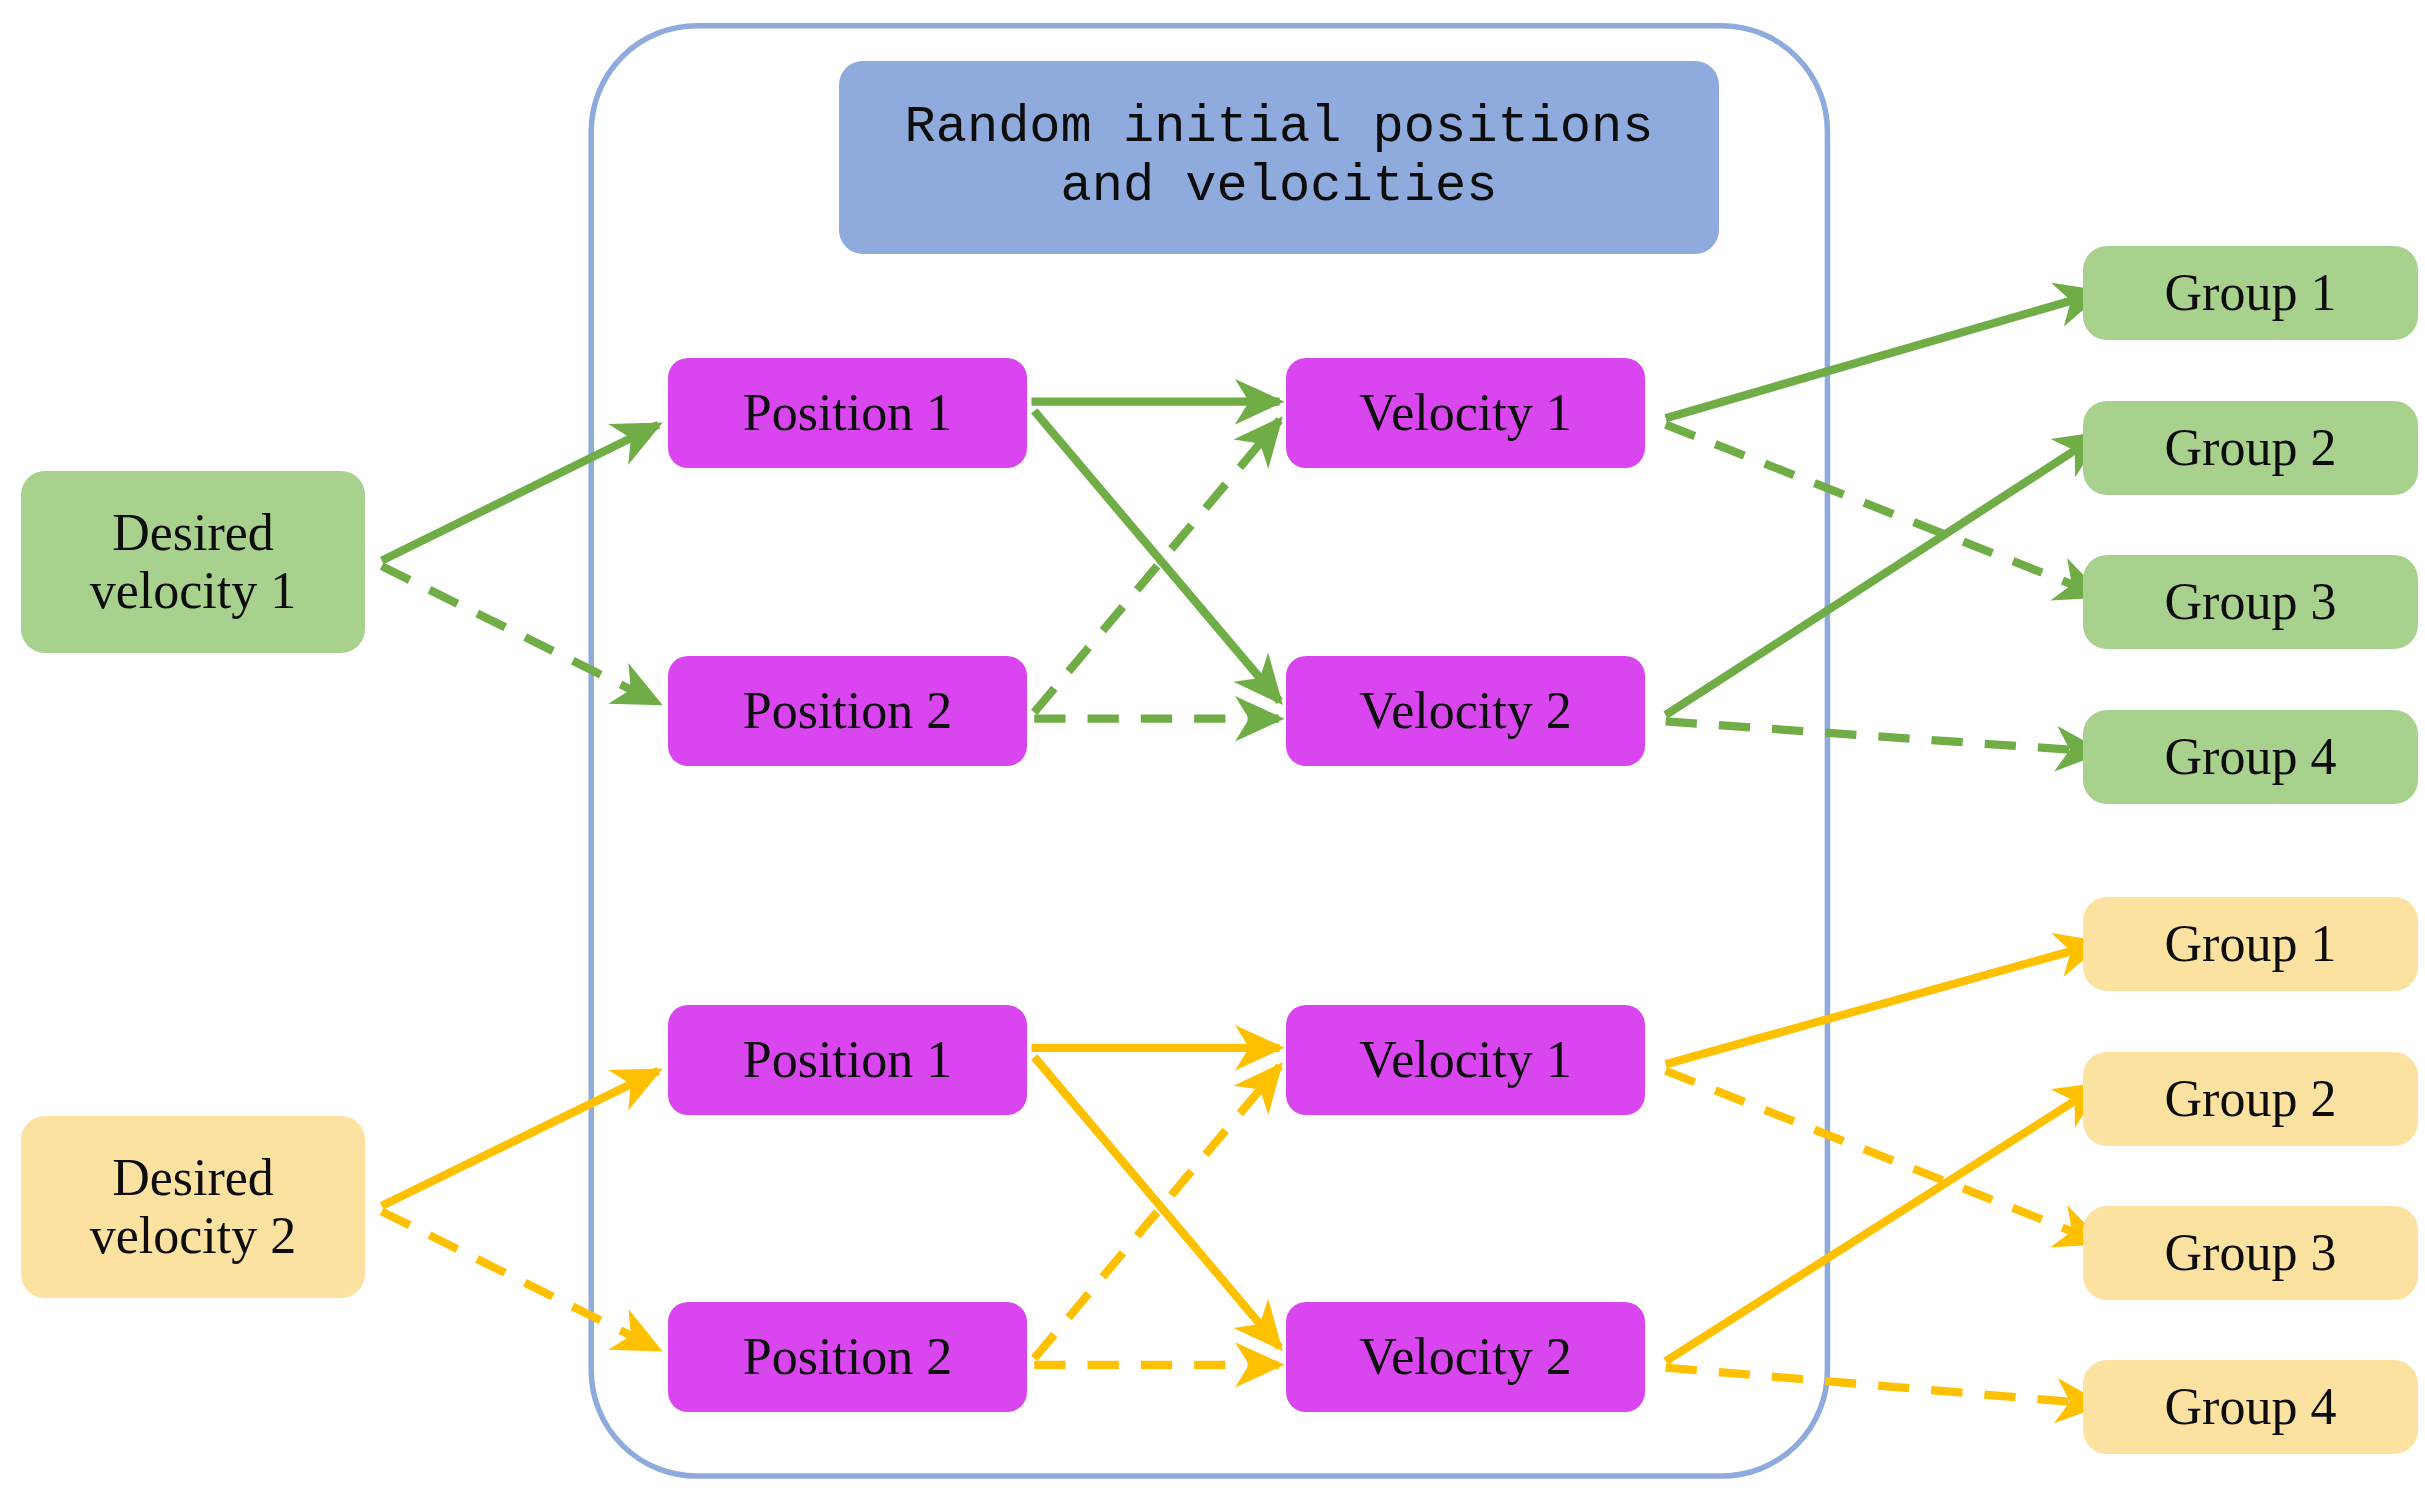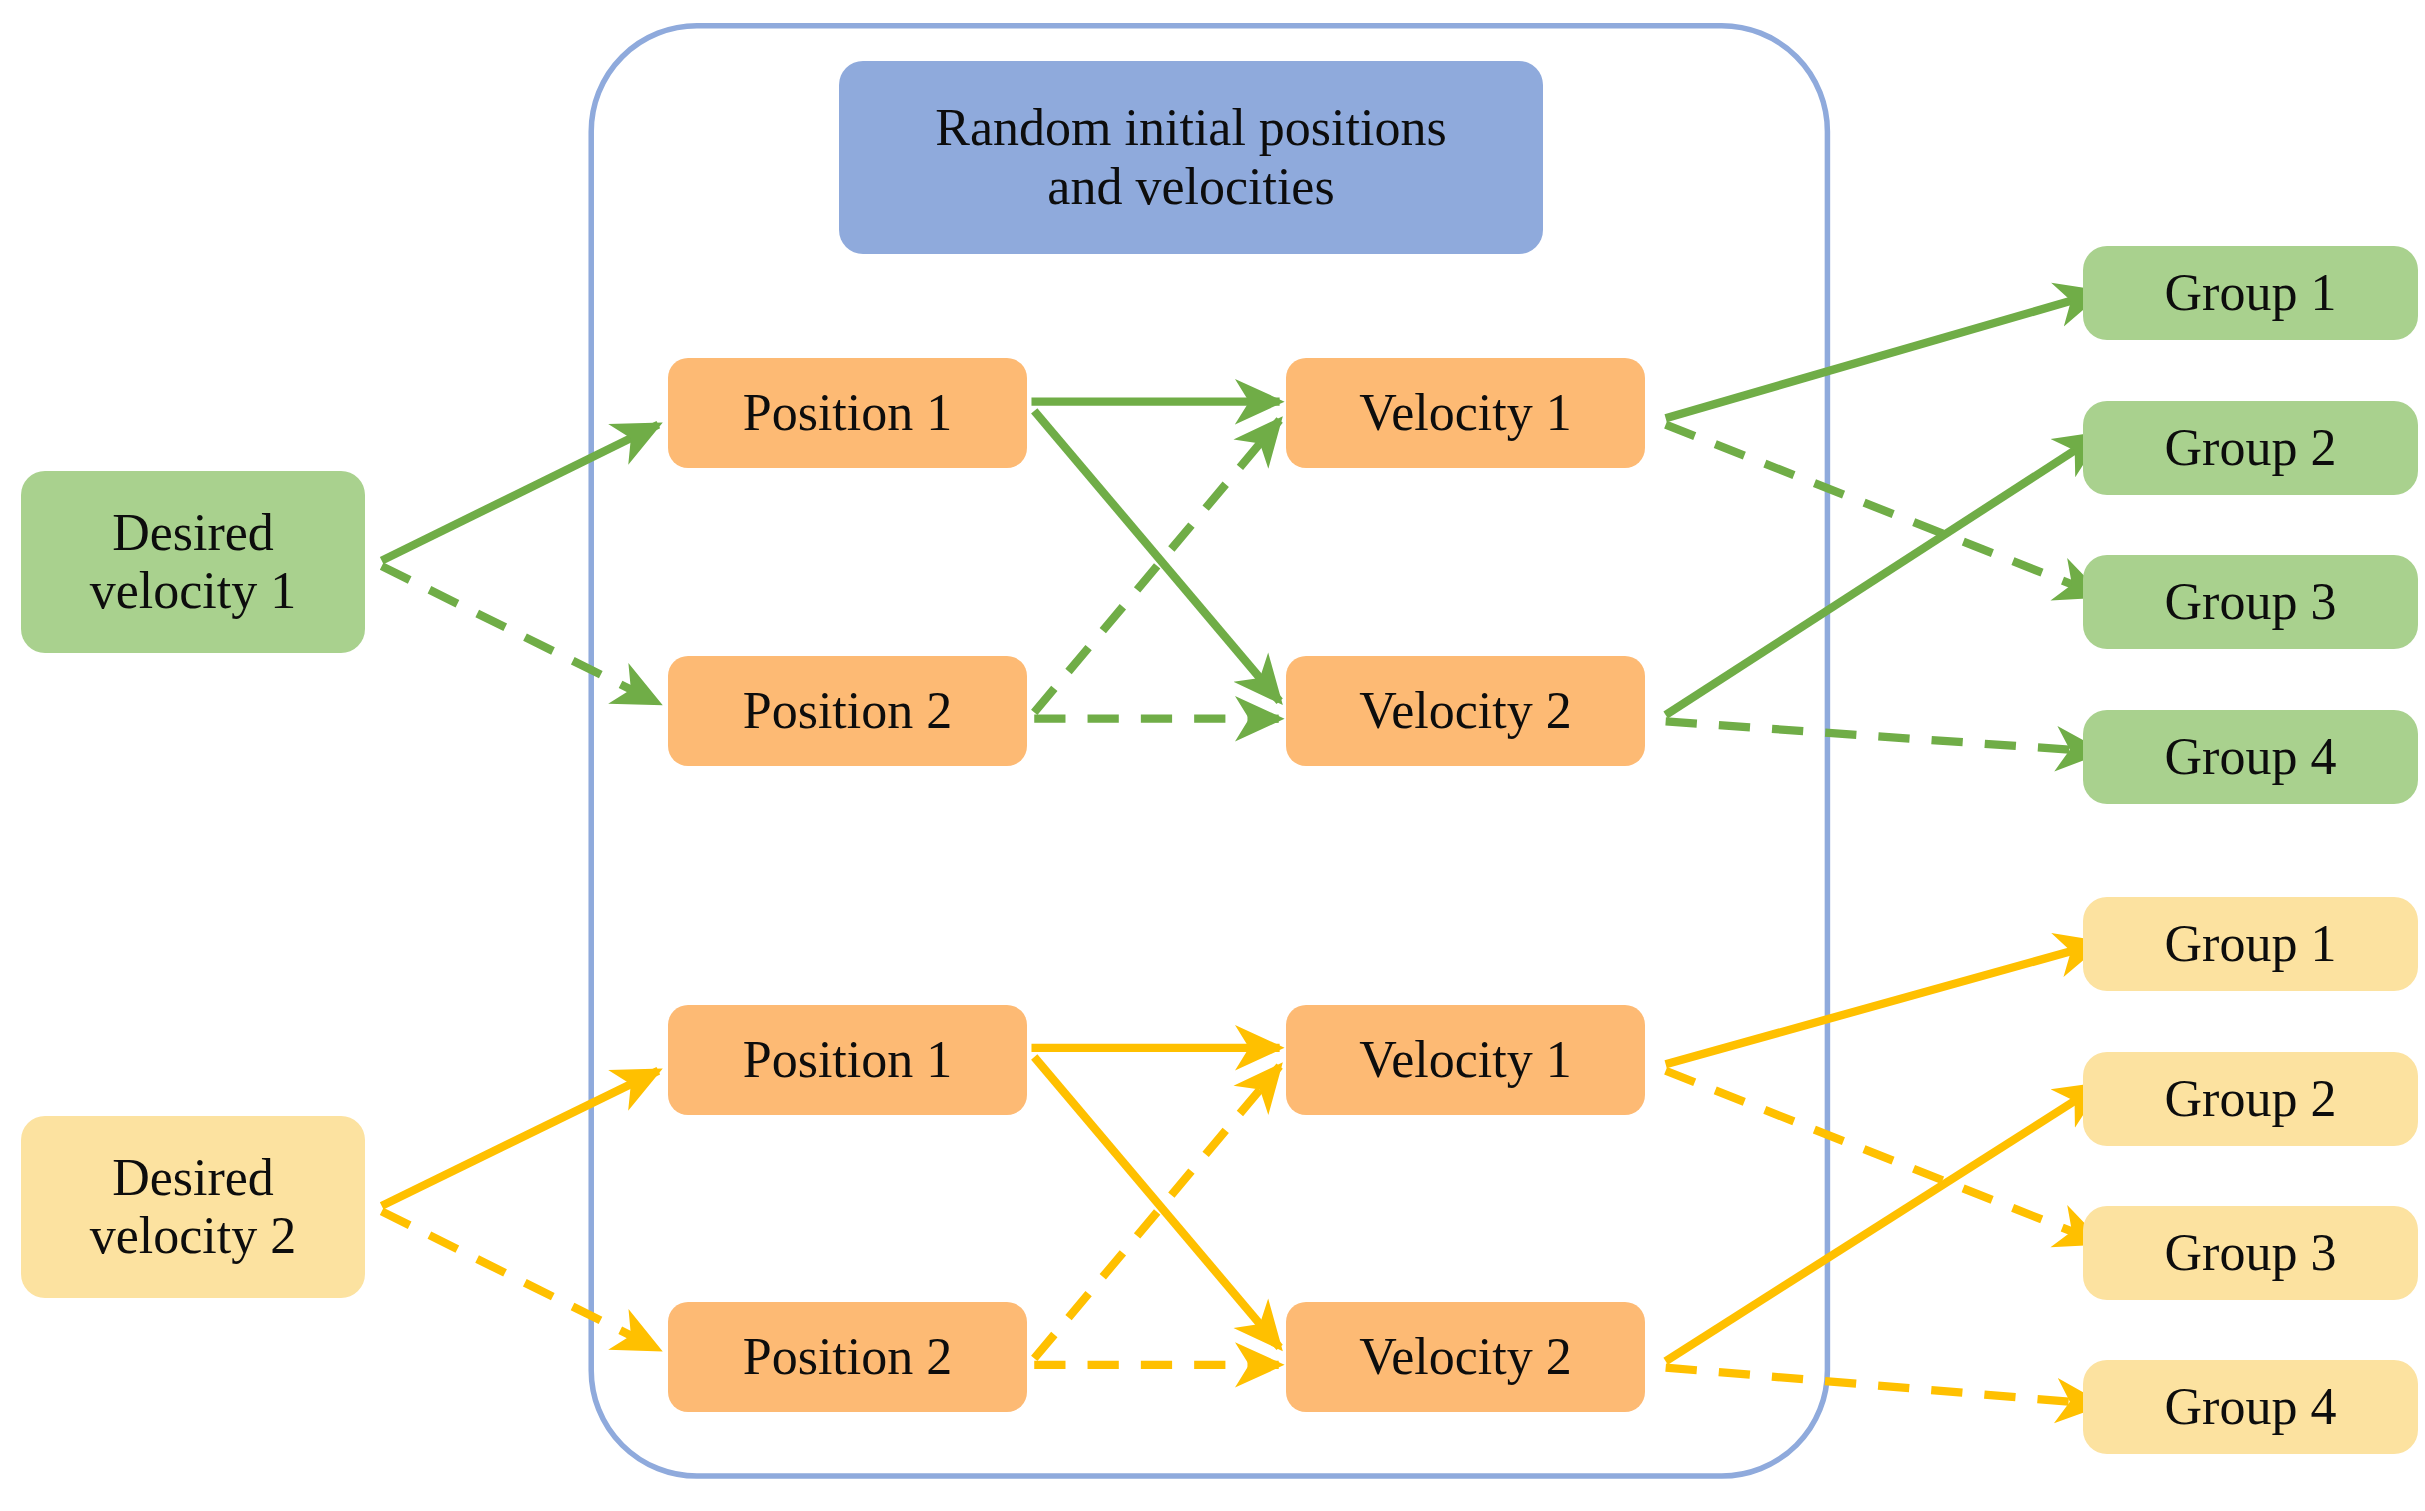--- a/index.html
+++ b/index.html
@@ -38,21 +38,21 @@
     justify-content: center;
     text-align: center;
     color: #0d0d0d;
     line-height: 1.12;
     white-space: pre-line;
     z-index: 5;
   }
 
   
   .node-blue {
-    background: #fdba74;
+    background: #d946ef;
     border-radius: 20px;
     font-size: 52px;
   }
 
   
   .node-header {
     background: #8faadc;
     border-radius: 24px;
     font-size: 52px;
   }
@@ -128,21 +128,21 @@
       <line x1="1812" y1="1158" x2="2285" y2="1026" marker-end="url(#arrow-yellow)"></line>
 
       <line x1="1812" y1="1165" x2="2285" y2="1352" stroke-dasharray="34 24" marker-end="url(#arrow-yellow)"></line>
 
       <line x1="1812" y1="1481" x2="2285" y2="1180" marker-end="url(#arrow-yellow)"></line>
 
       <line x1="1812" y1="1488" x2="2285" y2="1528" stroke-dasharray="34 24" marker-end="url(#arrow-yellow)"></line>
     </g>
   </svg>
 
-  <div class="node node-header" style="left:839px; top:61px; width:704px; height:193px;">
+  <div class="node node-header" style="left:839px; top:61px; width:880px; height:193px;font-family:Liberation Mono, monospace;">
     <span>Random initial positions
 and velocities</span>
   </div>
 
   <div class="node node-green" style="left:21px; top:471px; width:344px; height:182px;">
     <span>Desired
 velocity 1</span>
   </div>
 
   <div class="node node-blue" style="left:668px; top:358px; width:359px; height:110px;">

